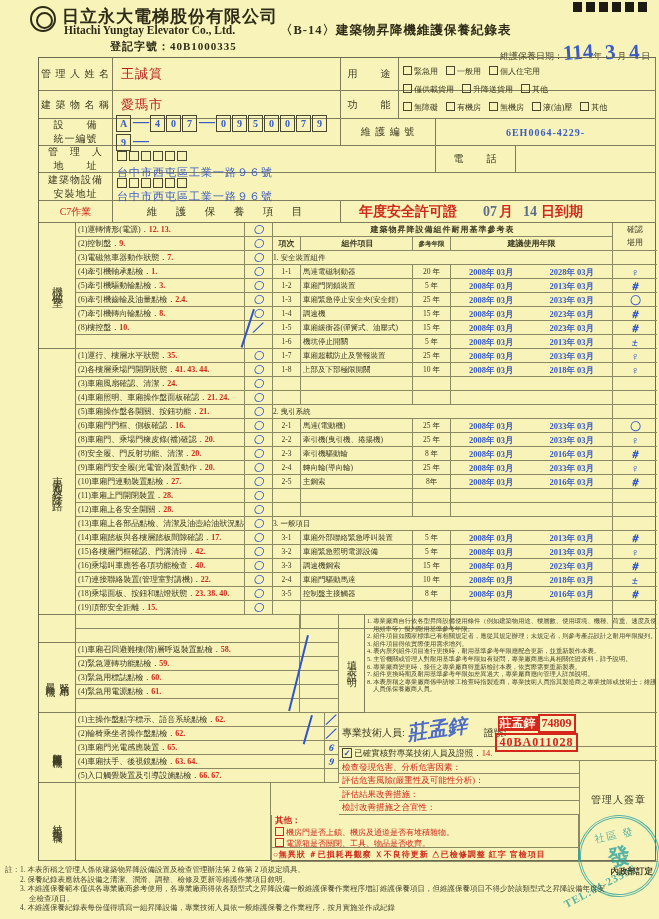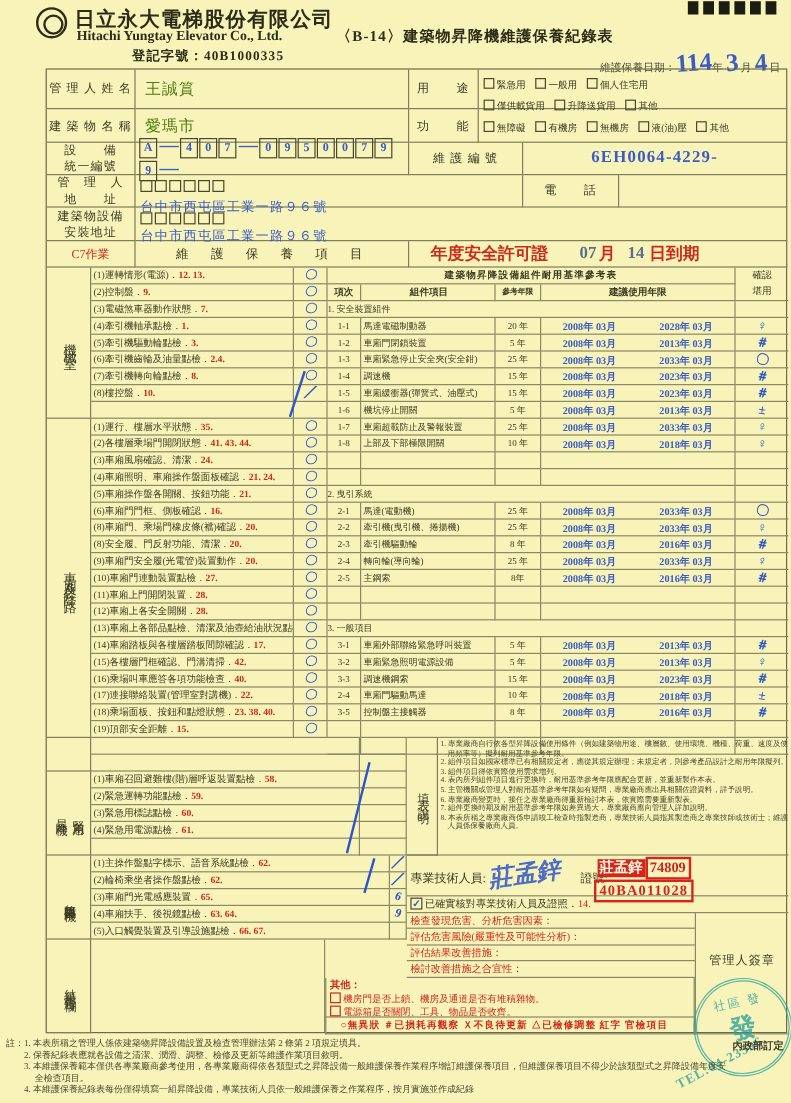--- a/index.html
+++ b/index.html
@@ -15,21 +15,21 @@
   .form-title{font-size:12.5px;font-weight:bold;color:#2e2c18;letter-spacing:1px;}
   .croplogo span{display:inline-block;width:9px;height:12px;background:#1d1c12;margin-right:4px;}
   .date-line{font-size:9px;color:#4a4830;}
   .hand{color:#3a5cc4;font-family:"Liberation Serif",serif;}
   .bignum{font-size:21px;transform:rotate(-4deg);display:inline-block;font-weight:bold;}
   
   .box{box-sizing:border-box;border:1px solid #6b6950;}
   .cell{box-sizing:border-box;border-right:1px solid #807d5e;border-bottom:1px solid #807d5e;}
   
   .ilabel{font-size:10px;letter-spacing:1px;color:#3c3a22;display:flex;align-items:center;justify-content:center;text-align:center;white-space:pre-line;}
-  .ival{font-size:12px;color:#4d7c0f;display:flex;align-items:center;padding-left:8px;letter-spacing:1px;}
+  .ival{font-size:12px;color:#b91c1c;display:flex;align-items:center;padding-left:8px;letter-spacing:1px;}
   .cb{display:inline-block;width:7px;height:7px;border:1px solid #4a4830;margin-right:2px;vertical-align:-1px;}
   .cbl{font-size:8px;color:#3c3a22;margin-right:8px;white-space:nowrap;}
   .digitbox{display:inline-block;width:13px;height:15px;border:1px solid #4a4830;color:#3a5cc4;font-size:10px;text-align:center;line-height:15px;margin-right:1px;font-weight:bold;}
   .dash{display:inline-block;color:#3a5cc4;font-weight:bold;margin:0 1px;}
   .minibox{display:inline-block;width:8px;height:8px;border:1px solid #4a4830;margin-right:2px;}
   .red{color:#cf2a1b;}
   .blueprint{color:#5d6e8c;}
   
   .seclabel{writing-mode:vertical-rl;text-orientation:upright;font-size:11px;letter-spacing:5px;display:flex;align-items:center;justify-content:center;color:#3c3a22;}
   .cl-row{display:flex;height:14px;line-height:14px;}
@@ -104,21 +104,21 @@
       <div class="abs cell" style="left:360px;top:33px;width:257px;height:28px;display:flex;align-items:center;padding-left:4px;">
         <div id="func1"><span class="cbl"><span class="cb"></span>無障礙</span><span class="cbl"><span class="cb"></span>有機房</span><span class="cbl"><span class="cb"></span>無機房</span><span class="cbl"><span class="cb"></span>液(油)壓</span><span class="cbl"><span class="cb"></span>其他</span></div>
       </div>
 
       <div class="abs cell ilabel" style="left:0;top:61px;width:74px;height:27px;">設　　備
 統一編號</div>
       <div class="abs cell" style="left:74px;top:61px;width:228px;height:27px;display:flex;align-items:center;padding-left:3px;">
           <div id="equipchars"><span class="digitbox">A</span><span class="dash">—</span><span class="digitbox">4</span><span class="digitbox">0</span><span class="digitbox">7</span><span class="dash">—</span><span class="digitbox">0</span><span class="digitbox">9</span><span class="digitbox">5</span><span class="digitbox">0</span><span class="digitbox">0</span><span class="digitbox">7</span><span class="digitbox">9</span><span class="digitbox">9</span><span class="dash">—</span></div>
         </div>
       <div class="abs cell ilabel" style="left:302px;top:61px;width:95px;height:27px;">維 護 編 號</div>
-      <div class="abs cell" style="left:397px;top:61px;width:220px;height:27px;display:flex;align-items:center;justify-content:center;color:#3a5cc4;font-weight:bold;font-size:14px;letter-spacing:1px;">6EH0064-4229-</div>
+      <div class="abs cell" style="left:397px;top:61px;width:220px;height:27px;display:flex;align-items:center;justify-content:center;color:#3a5cc4;font-weight:bold;font-size:10px;letter-spacing:1px;">6EH0064-4229-</div>
 
       <div class="abs cell ilabel" style="left:0;top:88px;width:74px;height:27px;">管　理　人
 地　　址</div>
       <div class="abs cell" style="left:74px;top:88px;width:323px;height:27px;padding:1px 0 0 4px;">
         <div><span class="minibox"></span><span class="minibox"></span><span class="minibox"></span><span class="minibox"></span><span class="minibox"></span><span class="minibox"></span></div>
         <div style="color:#3a5cc4;font-size:11px;letter-spacing:1px;">台中市西屯區工業一路９６號</div>
       </div>
       <div class="abs cell ilabel" style="left:397px;top:88px;width:80px;height:27px;">電　　話</div>
       <div class="abs cell" style="left:477px;top:88px;width:140px;height:27px;"></div>
 
@@ -641,21 +641,21 @@
         <div style="font-size:10px;letter-spacing:1px;text-align:center;margin-top:32px;">管理人簽章</div>
       </div>
 
       <div class="abs" style="left:-68px;top:102px;width:308px;height:33px;border-bottom:1px solid #8b8866;border-right:1px solid #8b8866;border-left:1px solid #8b8866;box-sizing:border-box;padding-left:3px;">
         <div class="red" style="font-size:8.5px;font-weight:bold;">其他：</div>
         <div id="otherlist">
             <div class="red" style="font-size: 8px; line-height: 10px;"><span class="cb" style="border-color: rgb(207, 42, 27);"></span>機房門是否上鎖、機房及通道是否有堆積雜物。</div>
             <div class="red" style="font-size: 8px; line-height: 10px;"><span class="cb" style="border-color: rgb(207, 42, 27);"></span>電源箱是否關閉、工具、物品是否收齊。</div>
           </div>
       </div>
-      <div class="abs legend" style="left:-68px;top:135px;width:308px;height:14px;line-height:14px;border-right:1px solid #8b8866;border-left:1px solid #8b8866;border-bottom:1px solid #8b8866;box-sizing:border-box;padding-left:12px;white-space:nowrap;overflow:hidden;">
+      <div class="abs legend" style="left:-68px;top:135px;width:308px;height:14px;line-height:14px;border-right:1px solid #8b8866;border-left:1px solid #8b8866;border-bottom:1px solid #8b8866;box-sizing:border-box;padding-left:1px;white-space:nowrap;overflow:hidden;">
         <span>○無異狀 ＃已損耗再觀察 Ｘ不良待更新 △已檢修調整</span> <span>紅字 官檢項目</span>
       </div>
     </div>
   </div>
 
   <div class="abs tealstamp" style="left:578px;top:815px;width:76px;height:76px;transform:rotate(-12deg);opacity:.8;">
     <div style="font-size:10px;text-align:center;margin-top:10px;letter-spacing:2px;">社區  發</div>
     <div style="font-size:22px;text-align:center;font-weight:bold;">發</div>
   </div>
   <div class="abs" style="left:560px;top:880px;color:#2fa39e;font-size:11px;font-weight:bold;transform:rotate(-28deg);opacity:.8;letter-spacing:1px;">TEL:04-23596</div>

